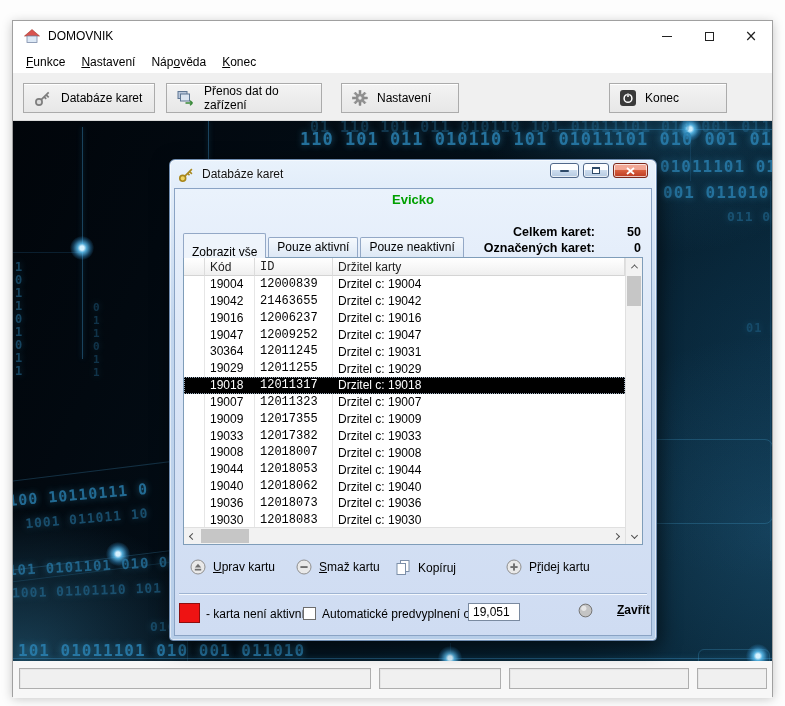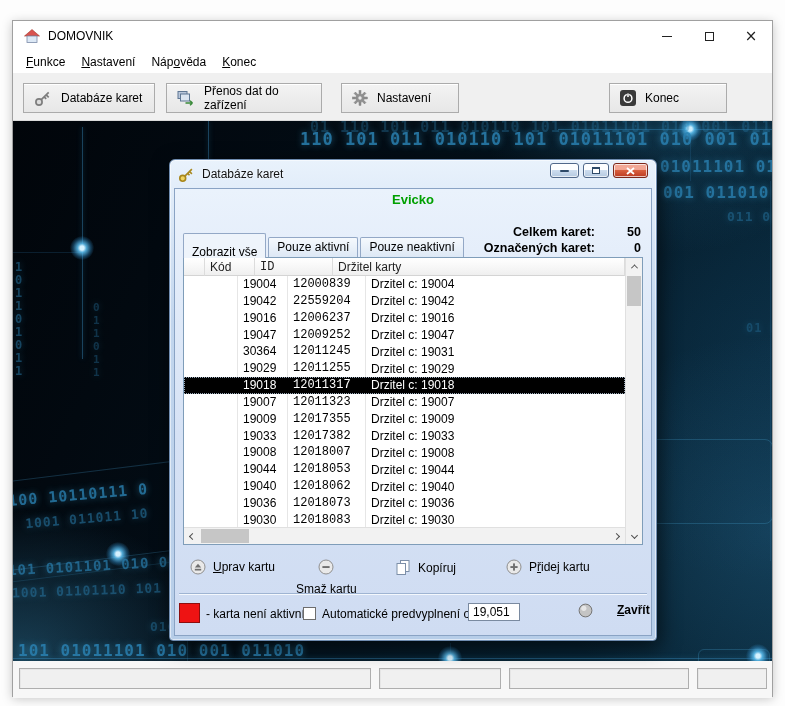--- a/index.html
+++ b/index.html
@@ -67,37 +67,37 @@
   .tab{height:20px;padding:2px 8px 0;border:1px solid #93a8c6;border-bottom:none;margin-right:2px;
        border-radius:2px 2px 0 0;background:linear-gradient(#f5f9fd,#dde8f5);font-size:12px;}
   .tab.active{height:25px;padding-top:11px;background:#eef4fb;position:relative;z-index:2;margin-bottom:-1px;}
   
   .lv{position:absolute;left:8px;top:68px;width:460px;height:288px;border:1px solid #7f9db9;background:#fff;}
   .lv-head{position:absolute;left:0;top:0;right:17px;height:18px;display:flex;}
   .hcell{background:linear-gradient(#ffffff,#f6f6f6 60%,#efefef);border-right:1px solid #dcdcdc;
          border-bottom:1px solid #d4d4d4;padding:2px 5px 0;font-size:12px;color:#222;overflow:hidden;}
   .c0{width:21px;flex:none;padding:0;} .c1{width:50px;flex:none;} .c2{width:78px;flex:none;font-family:Liberation Mono, monospace;} .c3{flex:1;}
   .lv-rows{position:absolute;left:0;top:18px;right:17px;bottom:17px;overflow:hidden;}
-  .lv-row{display:flex;height:16.85px;align-items:center;padding-left:33px;}
+  .lv-row{display:flex;height:16.85px;align-items:center;}
   .cell{padding:0 5px;font-size:12px;overflow:hidden;white-space:nowrap;}
   .cell.c0{border-right:1px solid #e6e6e6;height:100%;}
   .lv-row .c1,.lv-row .c2{border-right:1px solid #e6e6e6;height:100%;line-height:16.8px;}
   .lv-row.sel{background:#000;color:#fff;outline:1px dotted #98a8b8;outline-offset:-1px;}
   .lv-row.sel .c0,.lv-row.sel .c1,.lv-row.sel .c2{border-right-color:#000;}
   .vscroll{position:absolute;top:0;right:0;bottom:0;width:17px;background:#f2f2f2;border-left:1px solid #e0e0e0;}
   .hscroll{position:absolute;left:0;right:17px;bottom:0;height:17px;background:#f2f2f2;border-top:1px solid #e0e0e0;}
   .sb-btn{position:absolute;width:17px;height:17px;display:flex;align-items:center;justify-content:center;}
   .sb-thumb{position:absolute;background:#c6c6c6;}
   .chev{display:inline-block;width:5px;height:5px;border-right:1.6px solid #4e4e4e;border-bottom:1.6px solid #4e4e4e;}
   .chev.up{transform:rotate(-135deg) translate(-1px,-1px);} .chev.down{transform:rotate(45deg);}
   .chev.left{transform:rotate(135deg);} .chev.right{transform:rotate(-45deg);}
   
   .actions{position:absolute;left:8px;top:362px;width:464px;height:36px;}
   .action{position:absolute;top:8px;display:flex;align-items:center;gap:7px;font-size:12px;}
-  .action:nth-child(1){left:7px;} .action:nth-child(2){left:113px;flex-direction:column;}
+  .action:nth-child(1){left:7px;} .action:nth-child(2){left:113px;}
   .action:nth-child(3){left:212px;} .action:nth-child(4){left:323px;}
   .sep{position:absolute;left:4px;right:4px;top:404px;height:2px;
        border-top:1px solid #9fb4d2;border-bottom:1px solid #f4f8fd;}
   
   .footer{position:absolute;left:4px;right:4px;top:406px;height:44px;font-size:12px;}
   .redbox{position:absolute;left:0px;top:8px;width:21px;height:20px;background:#ee1313;border:1px solid #8d0e0e;}
   .legend{position:absolute;left:27px;top:12px;}
   .checkbox{position:absolute;left:124px;top:12px;width:13px;height:13px;background:#fff;border:1px solid #6d6d6d;}
   .cb-label{position:absolute;left:143px;top:12px;}
   .prefill-input{position:absolute;left:289px;top:8px;width:52px;height:18px;border:1px solid #7a8aa0;
@@ -286,21 +286,21 @@
           <div class="lv-rows" id="lvrows">
               <div class="lv-row">
      <div class="cell c0"></div>
      <div class="cell c1">19004</div>
      <div class="cell c2">12000839</div>
      <div class="cell c3">Drzitel c: 19004</div>
               </div>
               <div class="lv-row">
      <div class="cell c0"></div>
      <div class="cell c1">19042</div>
-     <div class="cell c2">22559204</div>
+     <div class="cell c2">21463655</div>
      <div class="cell c3">Drzitel c: 19042</div>
               </div>
               <div class="lv-row">
      <div class="cell c0"></div>
      <div class="cell c1">19016</div>
      <div class="cell c2">12006237</div>
      <div class="cell c3">Drzitel c: 19016</div>
               </div>
               <div class="lv-row">
      <div class="cell c0"></div>

